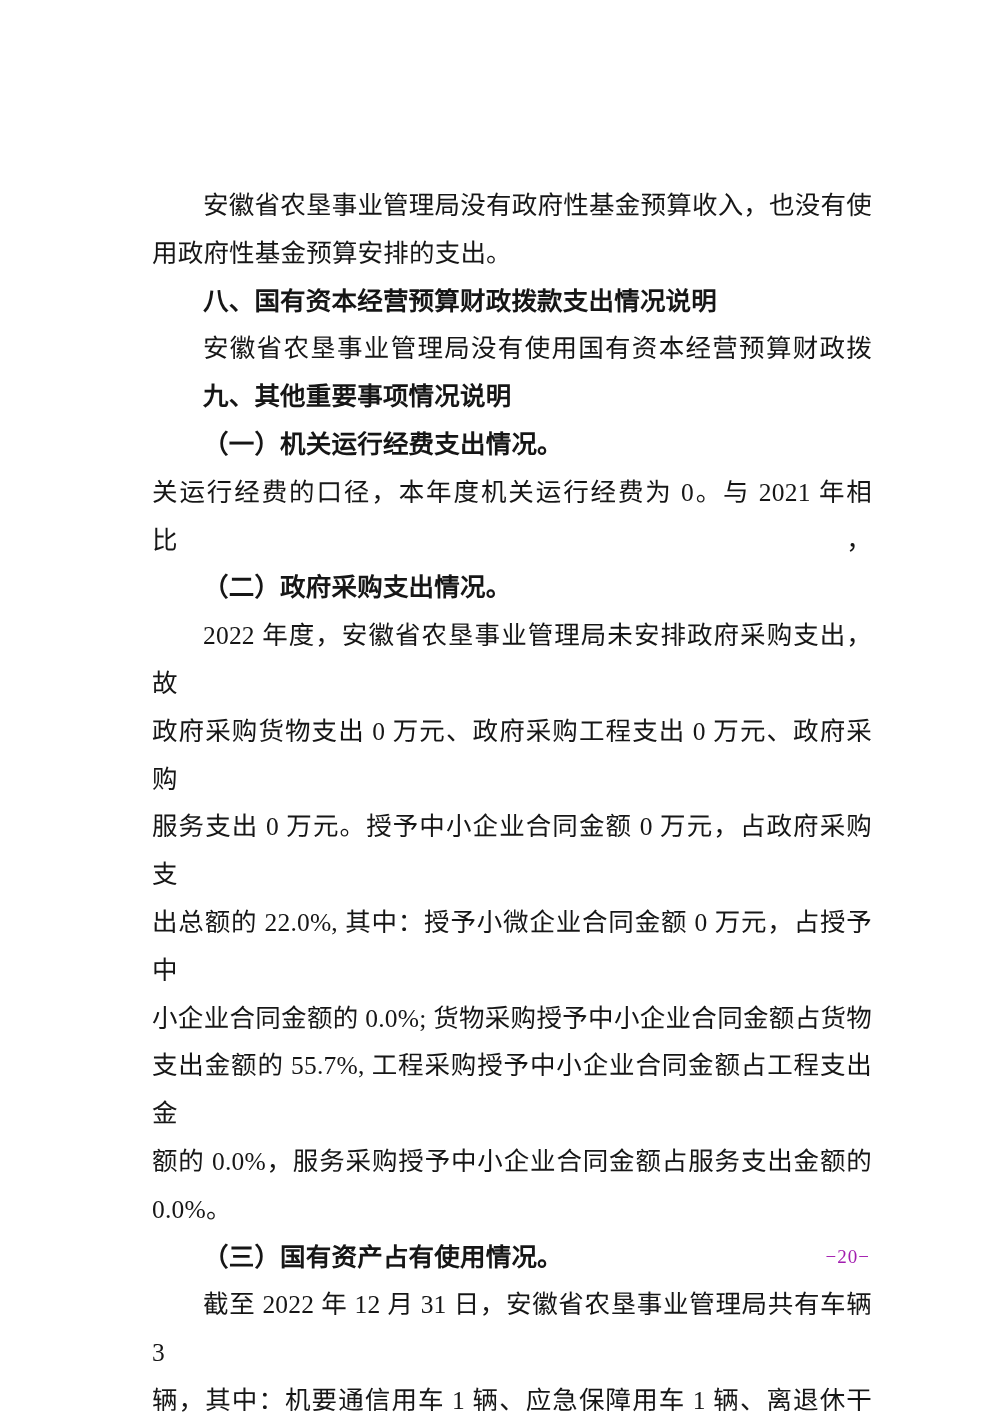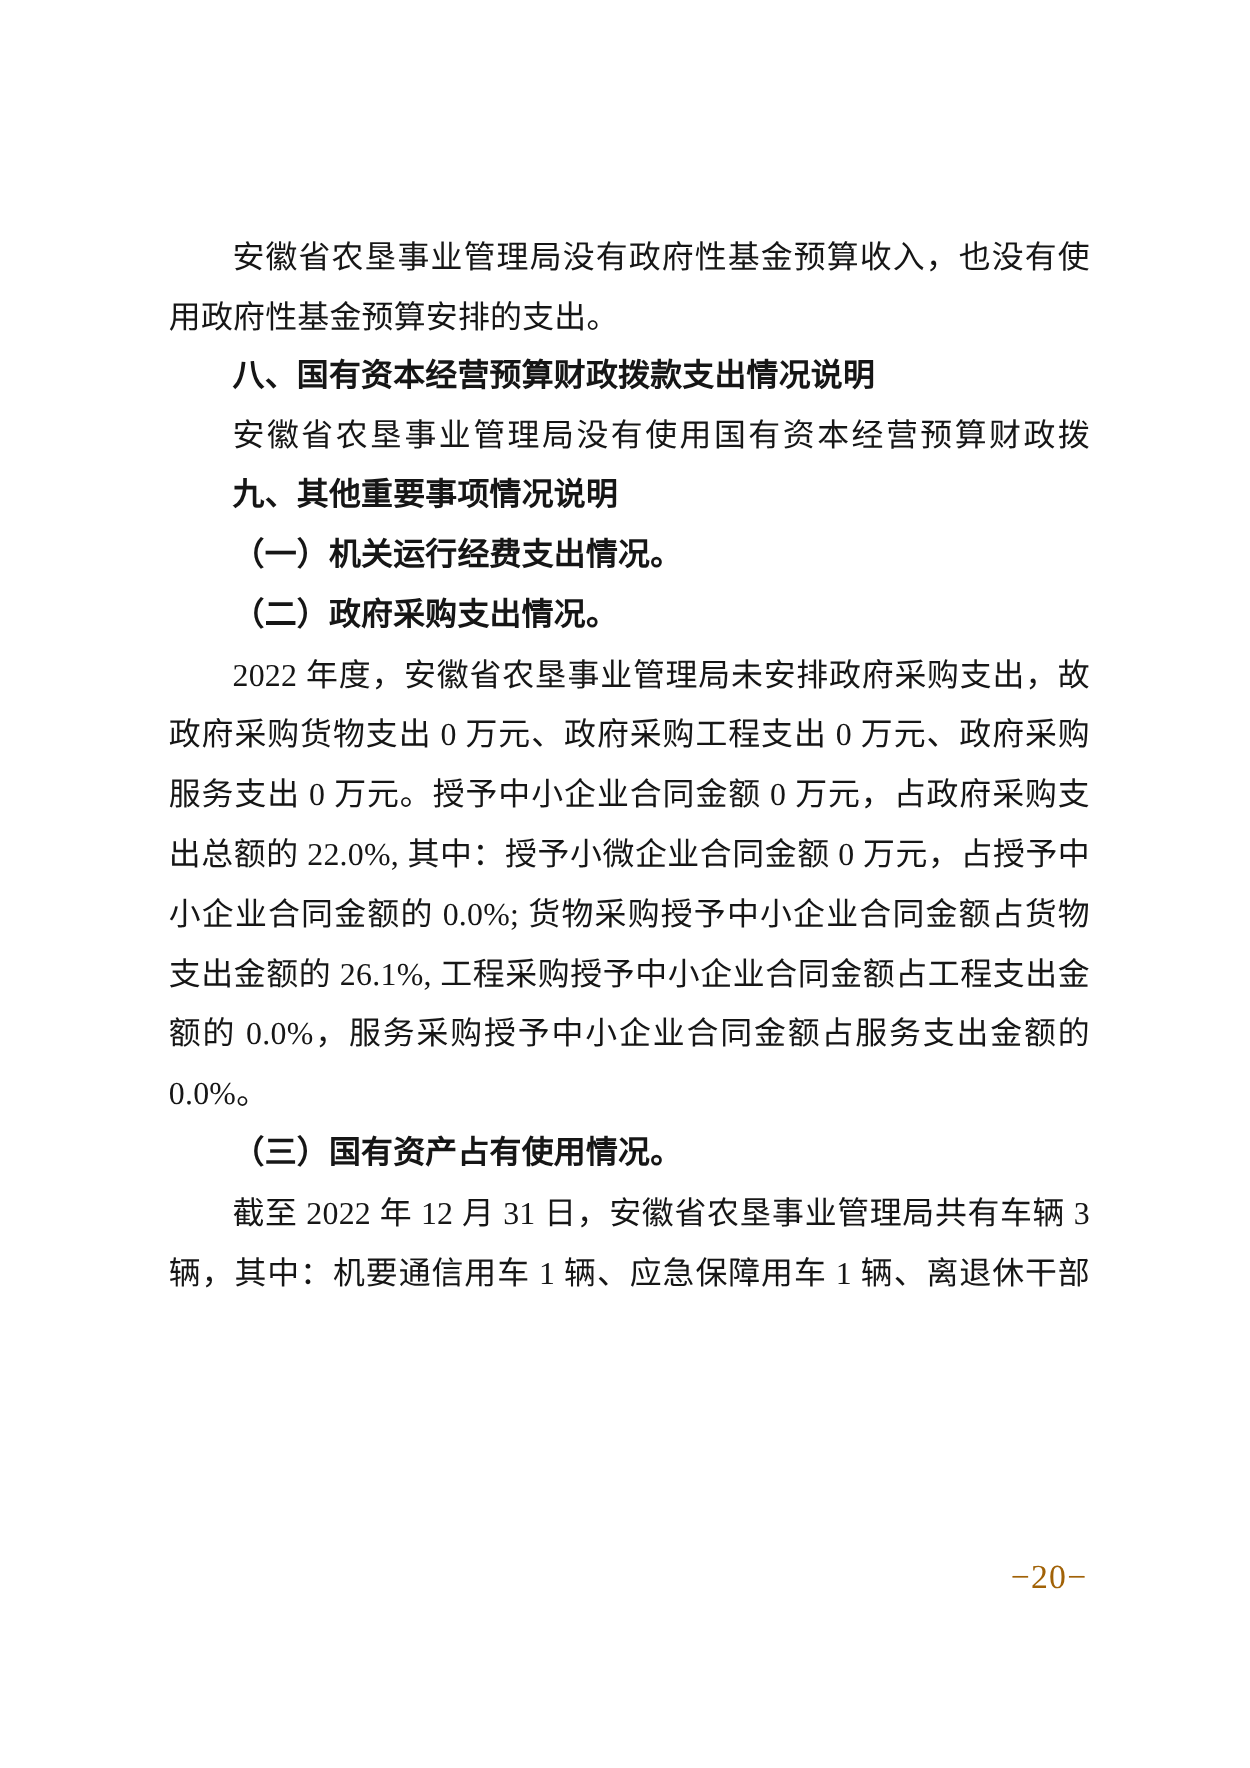--- a/index.html
+++ b/index.html
@@ -17,56 +17,57 @@
     background: #ffffff;
   }
   .textblock {
     position: absolute;
     left: 135px; top: 182px;
     width: 737px;
     font-size: 25.5px;
     line-height: 47.8px;
     letter-spacing: 0.2px;
   }
-  .ln { min-height: 47.8px; white-space: normal; }
+  .ln { min-height: 47.8px; white-space: normal; margin-left: 17px; }
   .indent { text-indent: 51px; }
   .justify { text-align: justify; text-align-last: justify; }
   .hd {
     font-family: "Liberation Sans", "DejaVu Sans", sans-serif;
     font-weight: 700;
   }
   .pagenum {
     position: absolute;
     top: 1246px;
     right: 130px;
-    font-size: 27px;
+    font-size: 19px;
     letter-spacing: 1px;
     font-family: "Liberation Serif", "DejaVu Serif", serif;
-    color: #a16207;
+    color: #a21caf;
   }
 </style>
 </head>
 <body>
 
 <div class="page">
 
   <div class="textblock">
     <div class="ln indent justify">安徽省农垦事业管理局没有政府性基金预算收入，也没有使</div>
     <div class="ln">用政府性基金预算安排的支出。</div>
     <div class="ln hd indent">八、国有资本经营预算财政拨款支出情况说明</div>
     <div class="ln indent justify">安徽省农垦事业管理局没有使用国有资本经营预算财政拨</div>
     <div class="ln hd indent">九、其他重要事项情况说明</div>
     <div class="ln hd indent">（一）机关运行经费支出情况。</div>
+    <div class="ln justify">关运行经费的口径，本年度机关运行经费为 0。与 2021 年相比，</div>
     <div class="ln hd indent">（二）政府采购支出情况。</div>
     <div class="ln indent justify">2022 年度，安徽省农垦事业管理局未安排政府采购支出，故</div>
     <div class="ln justify">政府采购货物支出 0 万元、政府采购工程支出 0 万元、政府采购</div>
     <div class="ln justify">服务支出 0 万元。授予中小企业合同金额 0 万元，占政府采购支</div>
     <div class="ln justify">出总额的 22.0%, 其中：授予小微企业合同金额 0 万元，占授予中</div>
     <div class="ln justify">小企业合同金额的 0.0%; 货物采购授予中小企业合同金额占货物</div>
-    <div class="ln justify">支出金额的 26.1%, 工程采购授予中小企业合同金额占工程支出金</div>
+    <div class="ln justify">支出金额的 55.7%, 工程采购授予中小企业合同金额占工程支出金</div>
     <div class="ln justify">额的 0.0%，服务采购授予中小企业合同金额占服务支出金额的</div>
     <div class="ln">0.0%。</div>
     <div class="ln hd indent">（三）国有资产占有使用情况。</div>
     <div class="ln indent justify">截至 2022 年 12 月 31 日，安徽省农垦事业管理局共有车辆 3</div>
     <div class="ln justify">辆，其中：机要通信用车 1 辆、应急保障用车 1 辆、离退休干部</div>
   </div>
 
   <div class="pagenum">−20−</div>
 
 </div>

